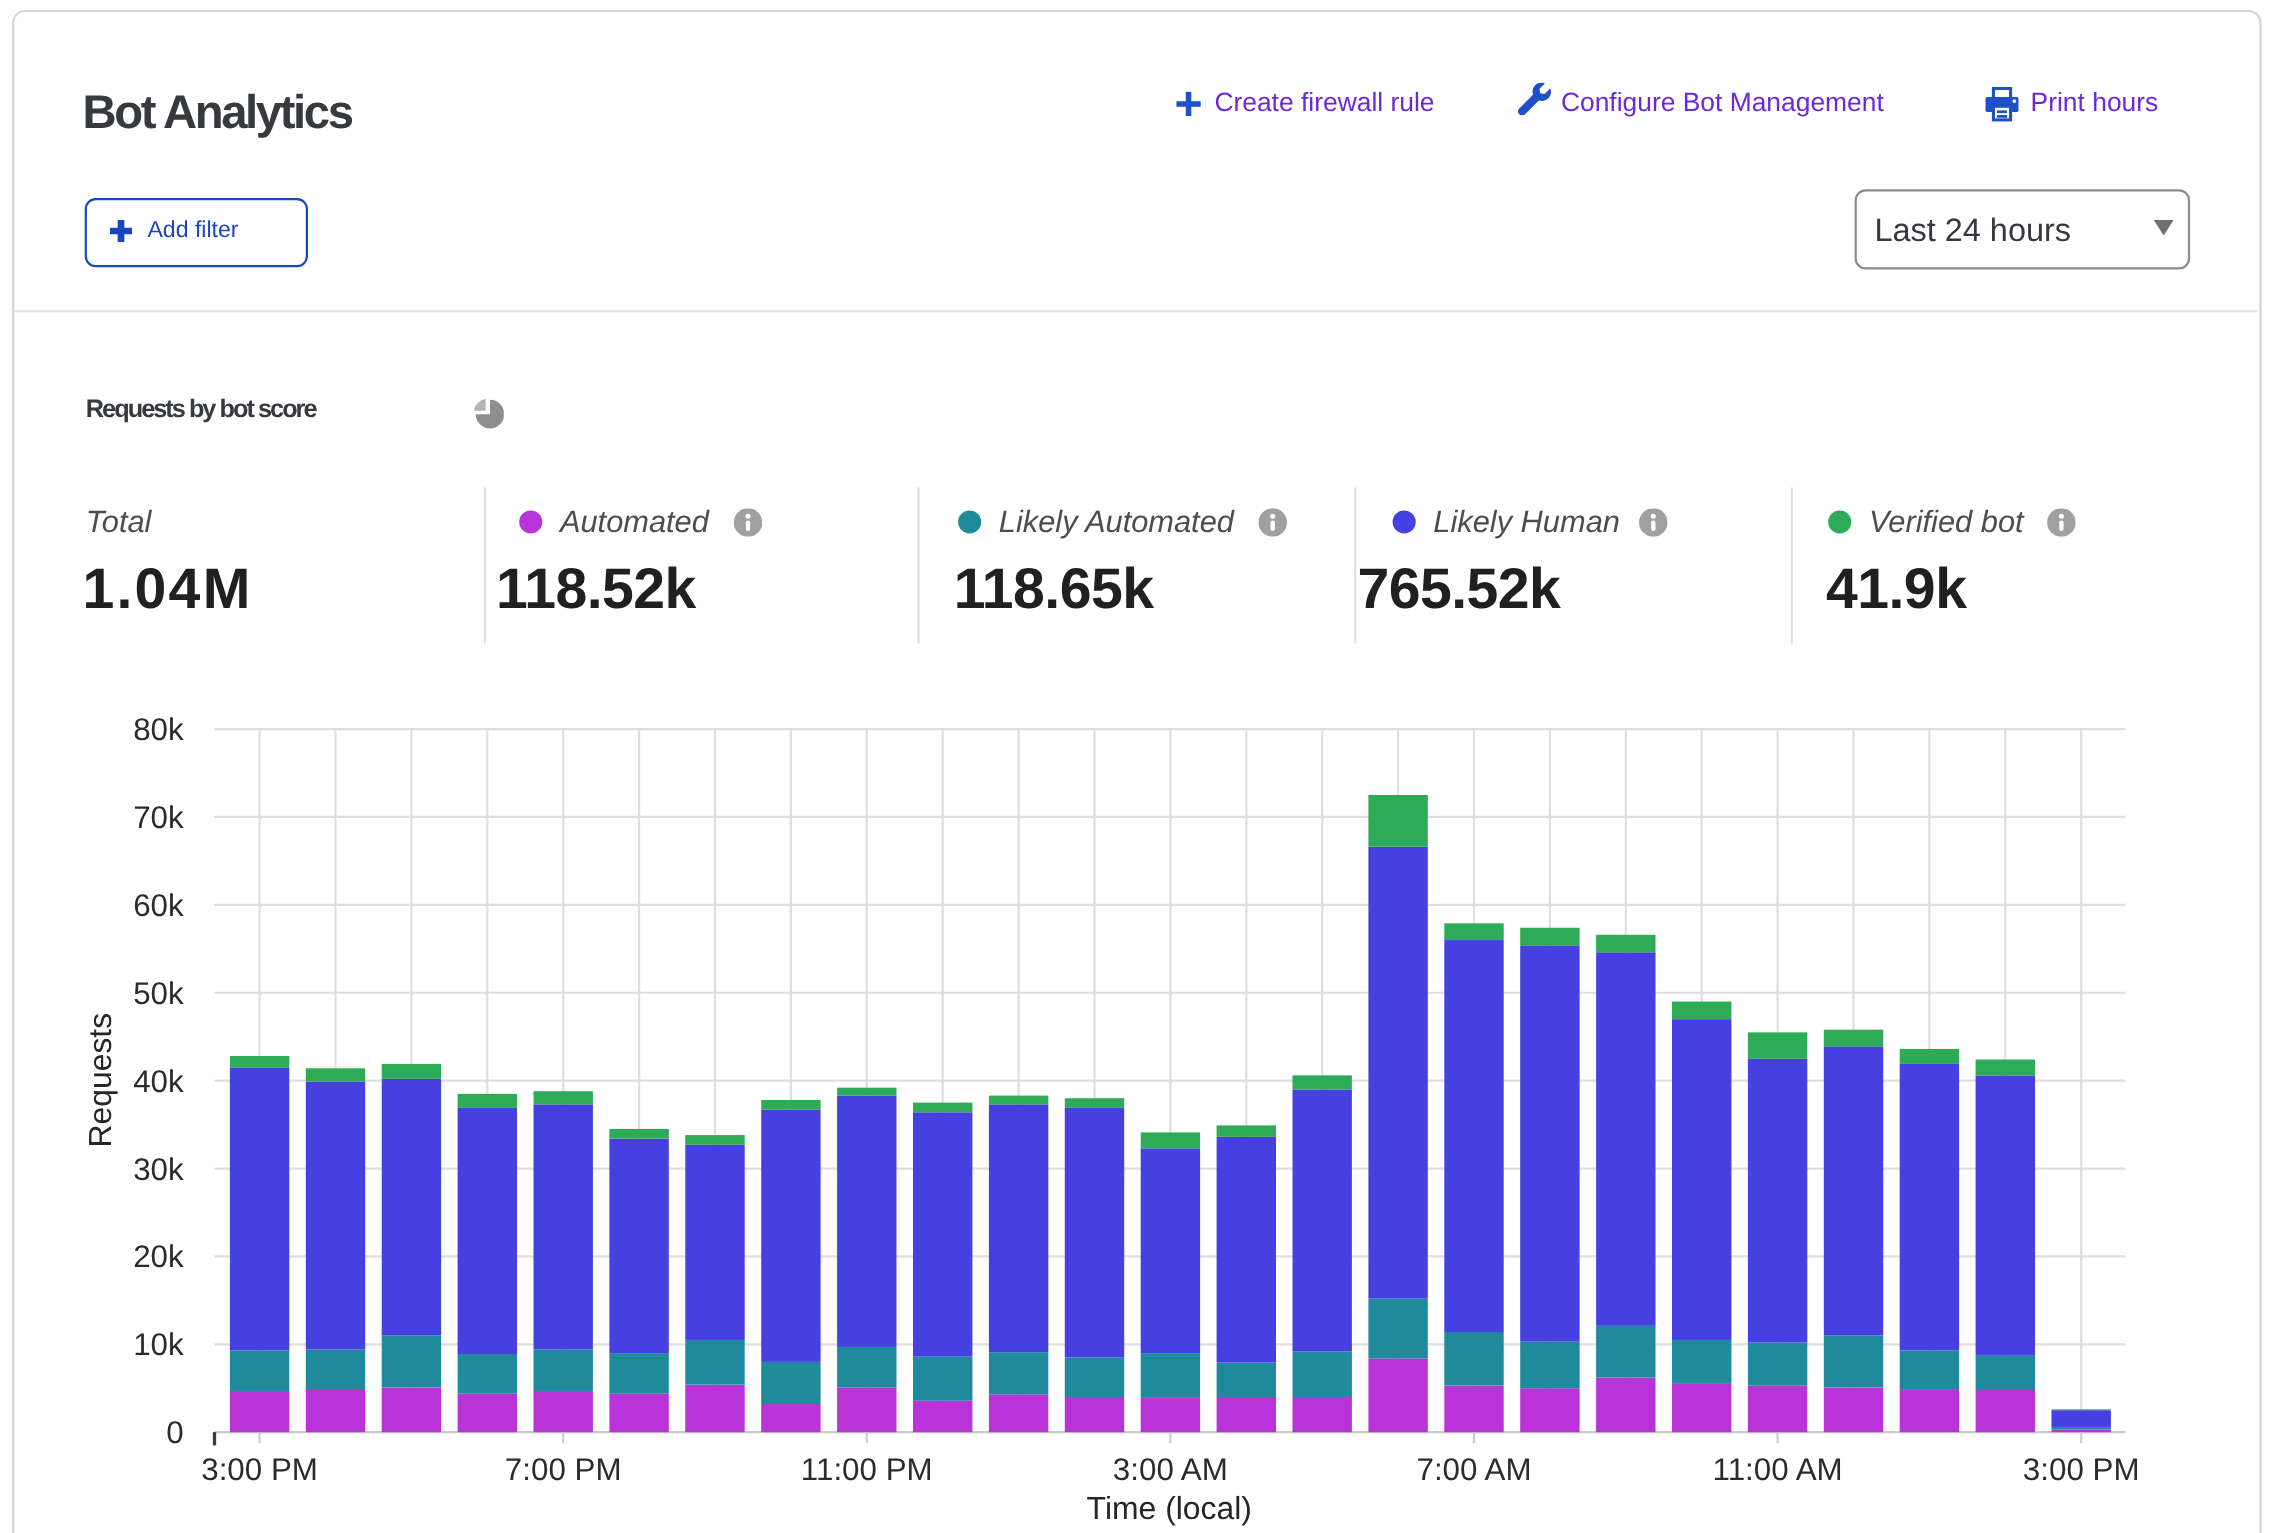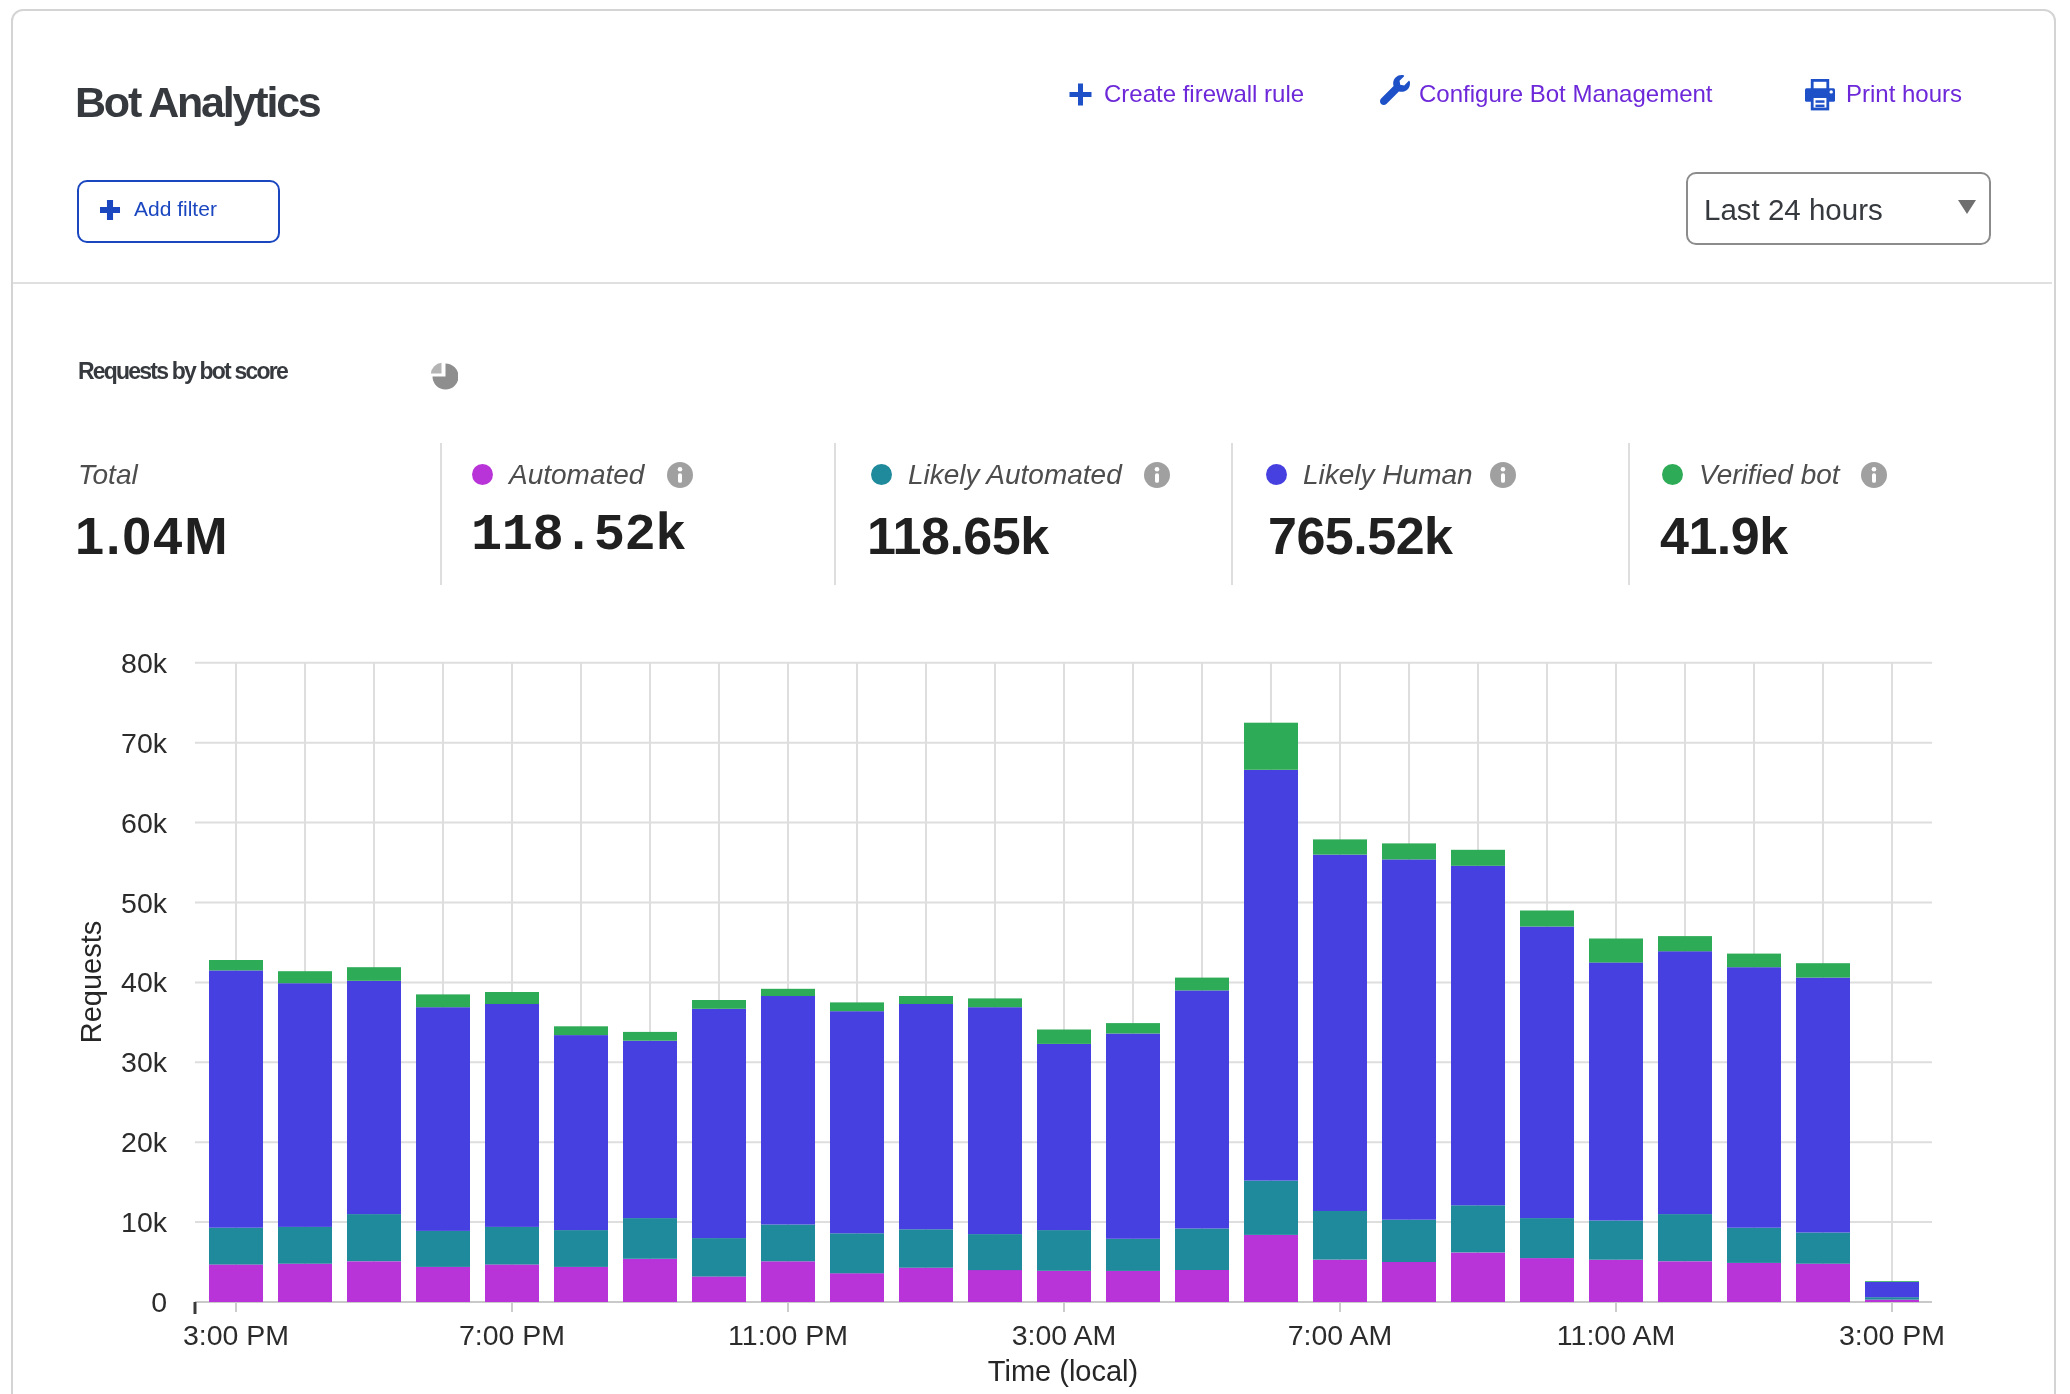--- a/index.html
+++ b/index.html
@@ -58,37 +58,37 @@
 <div style="position:absolute;left:1628px;top:443px;width:2px;height:142px;background:#dedede"></div>
 <div class="slab" style="left:78px;top:459px">Total</div>
 <div class="snum" style="left:75px;top:506px;letter-spacing:2px;">1.04M</div>
 <div style="position:absolute;left:471.5px;top:463.5px;width:21px;height:21px;border-radius:50%;background:#b934d8"></div>
 <div class="slab" style="left:509px;top:459px">Automated</div>
 <svg style="position:absolute;left:667px;top:462px" width="26" height="26" viewBox="0 0 26 26">
     <circle cx="13" cy="13" r="13" fill="#a0a0a0"></circle>
     <circle cx="13" cy="7.3" r="2.3" fill="#fff"></circle>
     <rect x="11" y="11.2" width="4" height="9.6" rx="1.9" fill="#fff"></rect>
   </svg>
-<div class="snum" style="left:471px;top:506px;font-family:Liberation Mono, monospace;">118.52k</div>
+<div class="snum" style="left:451px;top:506px;">118.52k</div>
 <div style="position:absolute;left:870.5px;top:463.5px;width:21px;height:21px;border-radius:50%;background:#1f8a9b"></div>
 <div class="slab" style="left:908px;top:459px">Likely Automated</div>
 <svg style="position:absolute;left:1144px;top:462px" width="26" height="26" viewBox="0 0 26 26">
     <circle cx="13" cy="13" r="13" fill="#a0a0a0"></circle>
     <circle cx="13" cy="7.3" r="2.3" fill="#fff"></circle>
     <rect x="11" y="11.2" width="4" height="9.6" rx="1.9" fill="#fff"></rect>
   </svg>
 <div class="snum" style="left:867px;top:506px;">118.65k</div>
 <div style="position:absolute;left:1265.5px;top:463.5px;width:21px;height:21px;border-radius:50%;background:#4740e0"></div>
 <div class="slab" style="left:1303px;top:459px">Likely Human</div>
 <svg style="position:absolute;left:1490px;top:462px" width="26" height="26" viewBox="0 0 26 26">
     <circle cx="13" cy="13" r="13" fill="#a0a0a0"></circle>
     <circle cx="13" cy="7.3" r="2.3" fill="#fff"></circle>
     <rect x="11" y="11.2" width="4" height="9.6" rx="1.9" fill="#fff"></rect>
   </svg>
-<div class="snum" style="left:1268px;top:506px;">765.52k</div>
+<div class="snum" style="left:1234px;top:506px;">765.52k</div>
 <div style="position:absolute;left:1661.5px;top:463.5px;width:21px;height:21px;border-radius:50%;background:#2eab57"></div>
 <div class="slab" style="left:1699px;top:459px">Verified bot</div>
 <svg style="position:absolute;left:1861px;top:462px" width="26" height="26" viewBox="0 0 26 26">
     <circle cx="13" cy="13" r="13" fill="#a0a0a0"></circle>
     <circle cx="13" cy="7.3" r="2.3" fill="#fff"></circle>
     <rect x="11" y="11.2" width="4" height="9.6" rx="1.9" fill="#fff"></rect>
   </svg>
 <div class="snum" style="left:1660px;top:506px;">41.9k</div>
 
 <svg style="position:absolute;left:0;top:0" width="2070" height="1394" viewBox="0 0 2070 1394" font-family="&quot;Liberation Sans&quot;, sans-serif">

